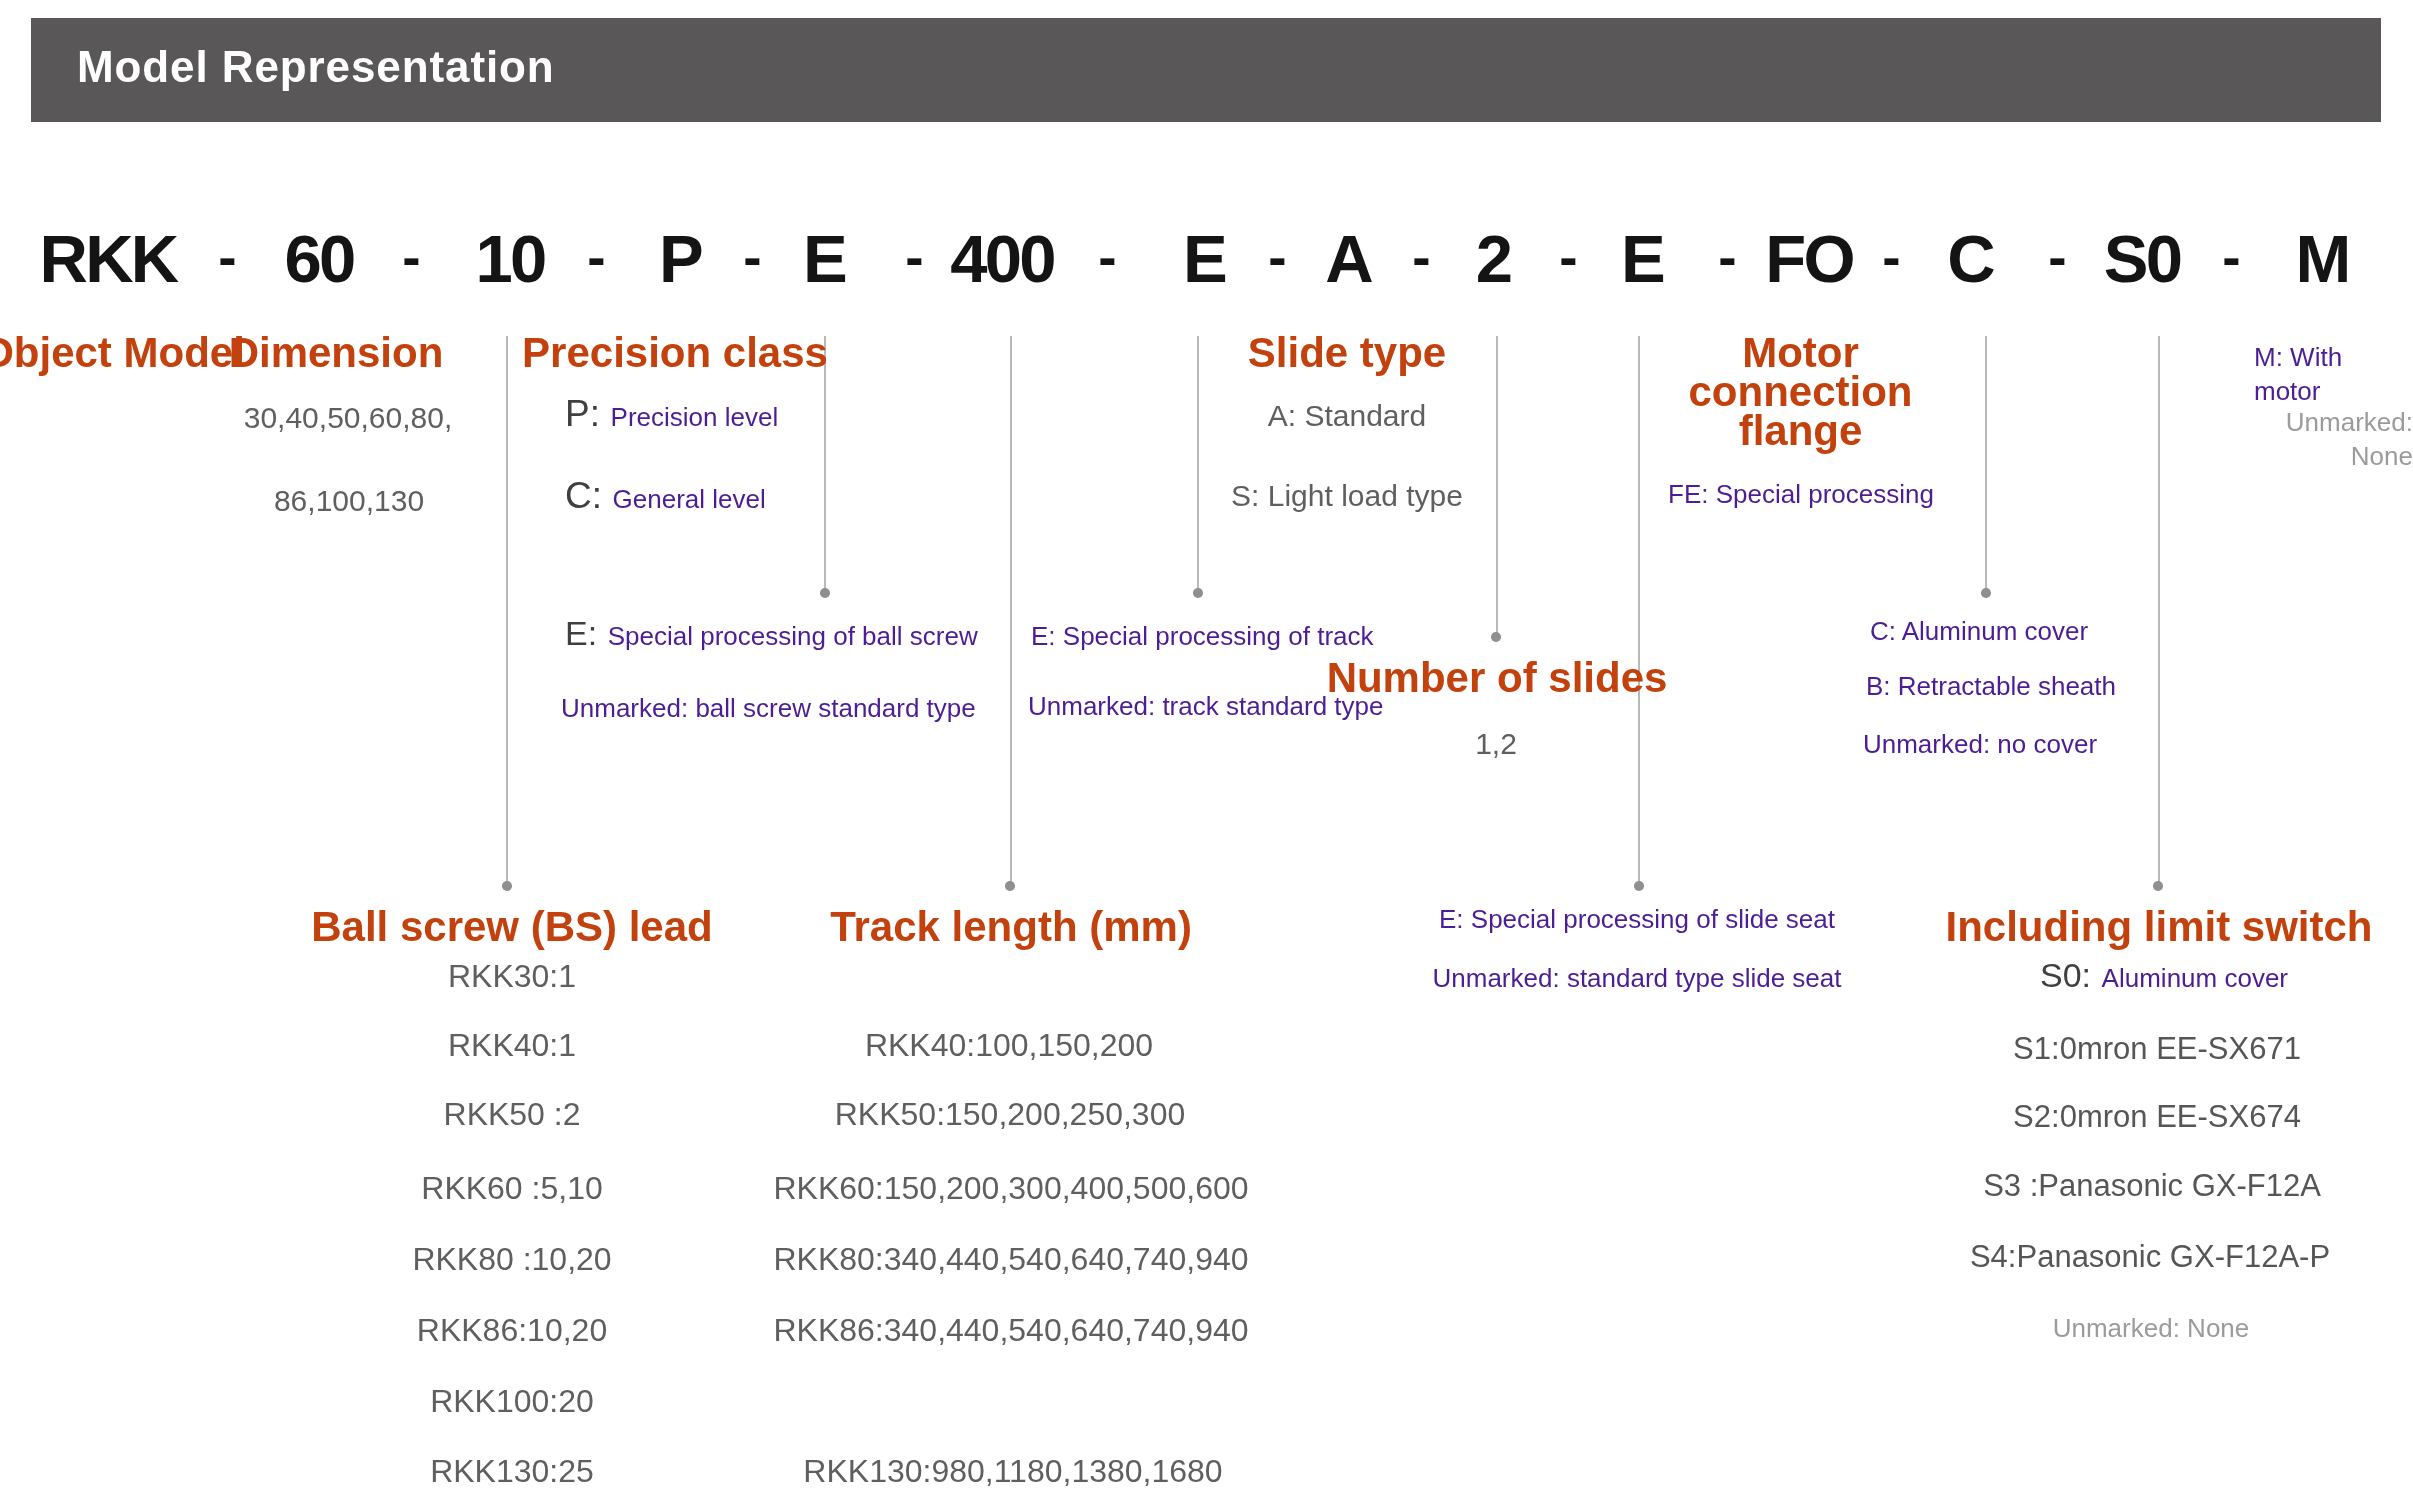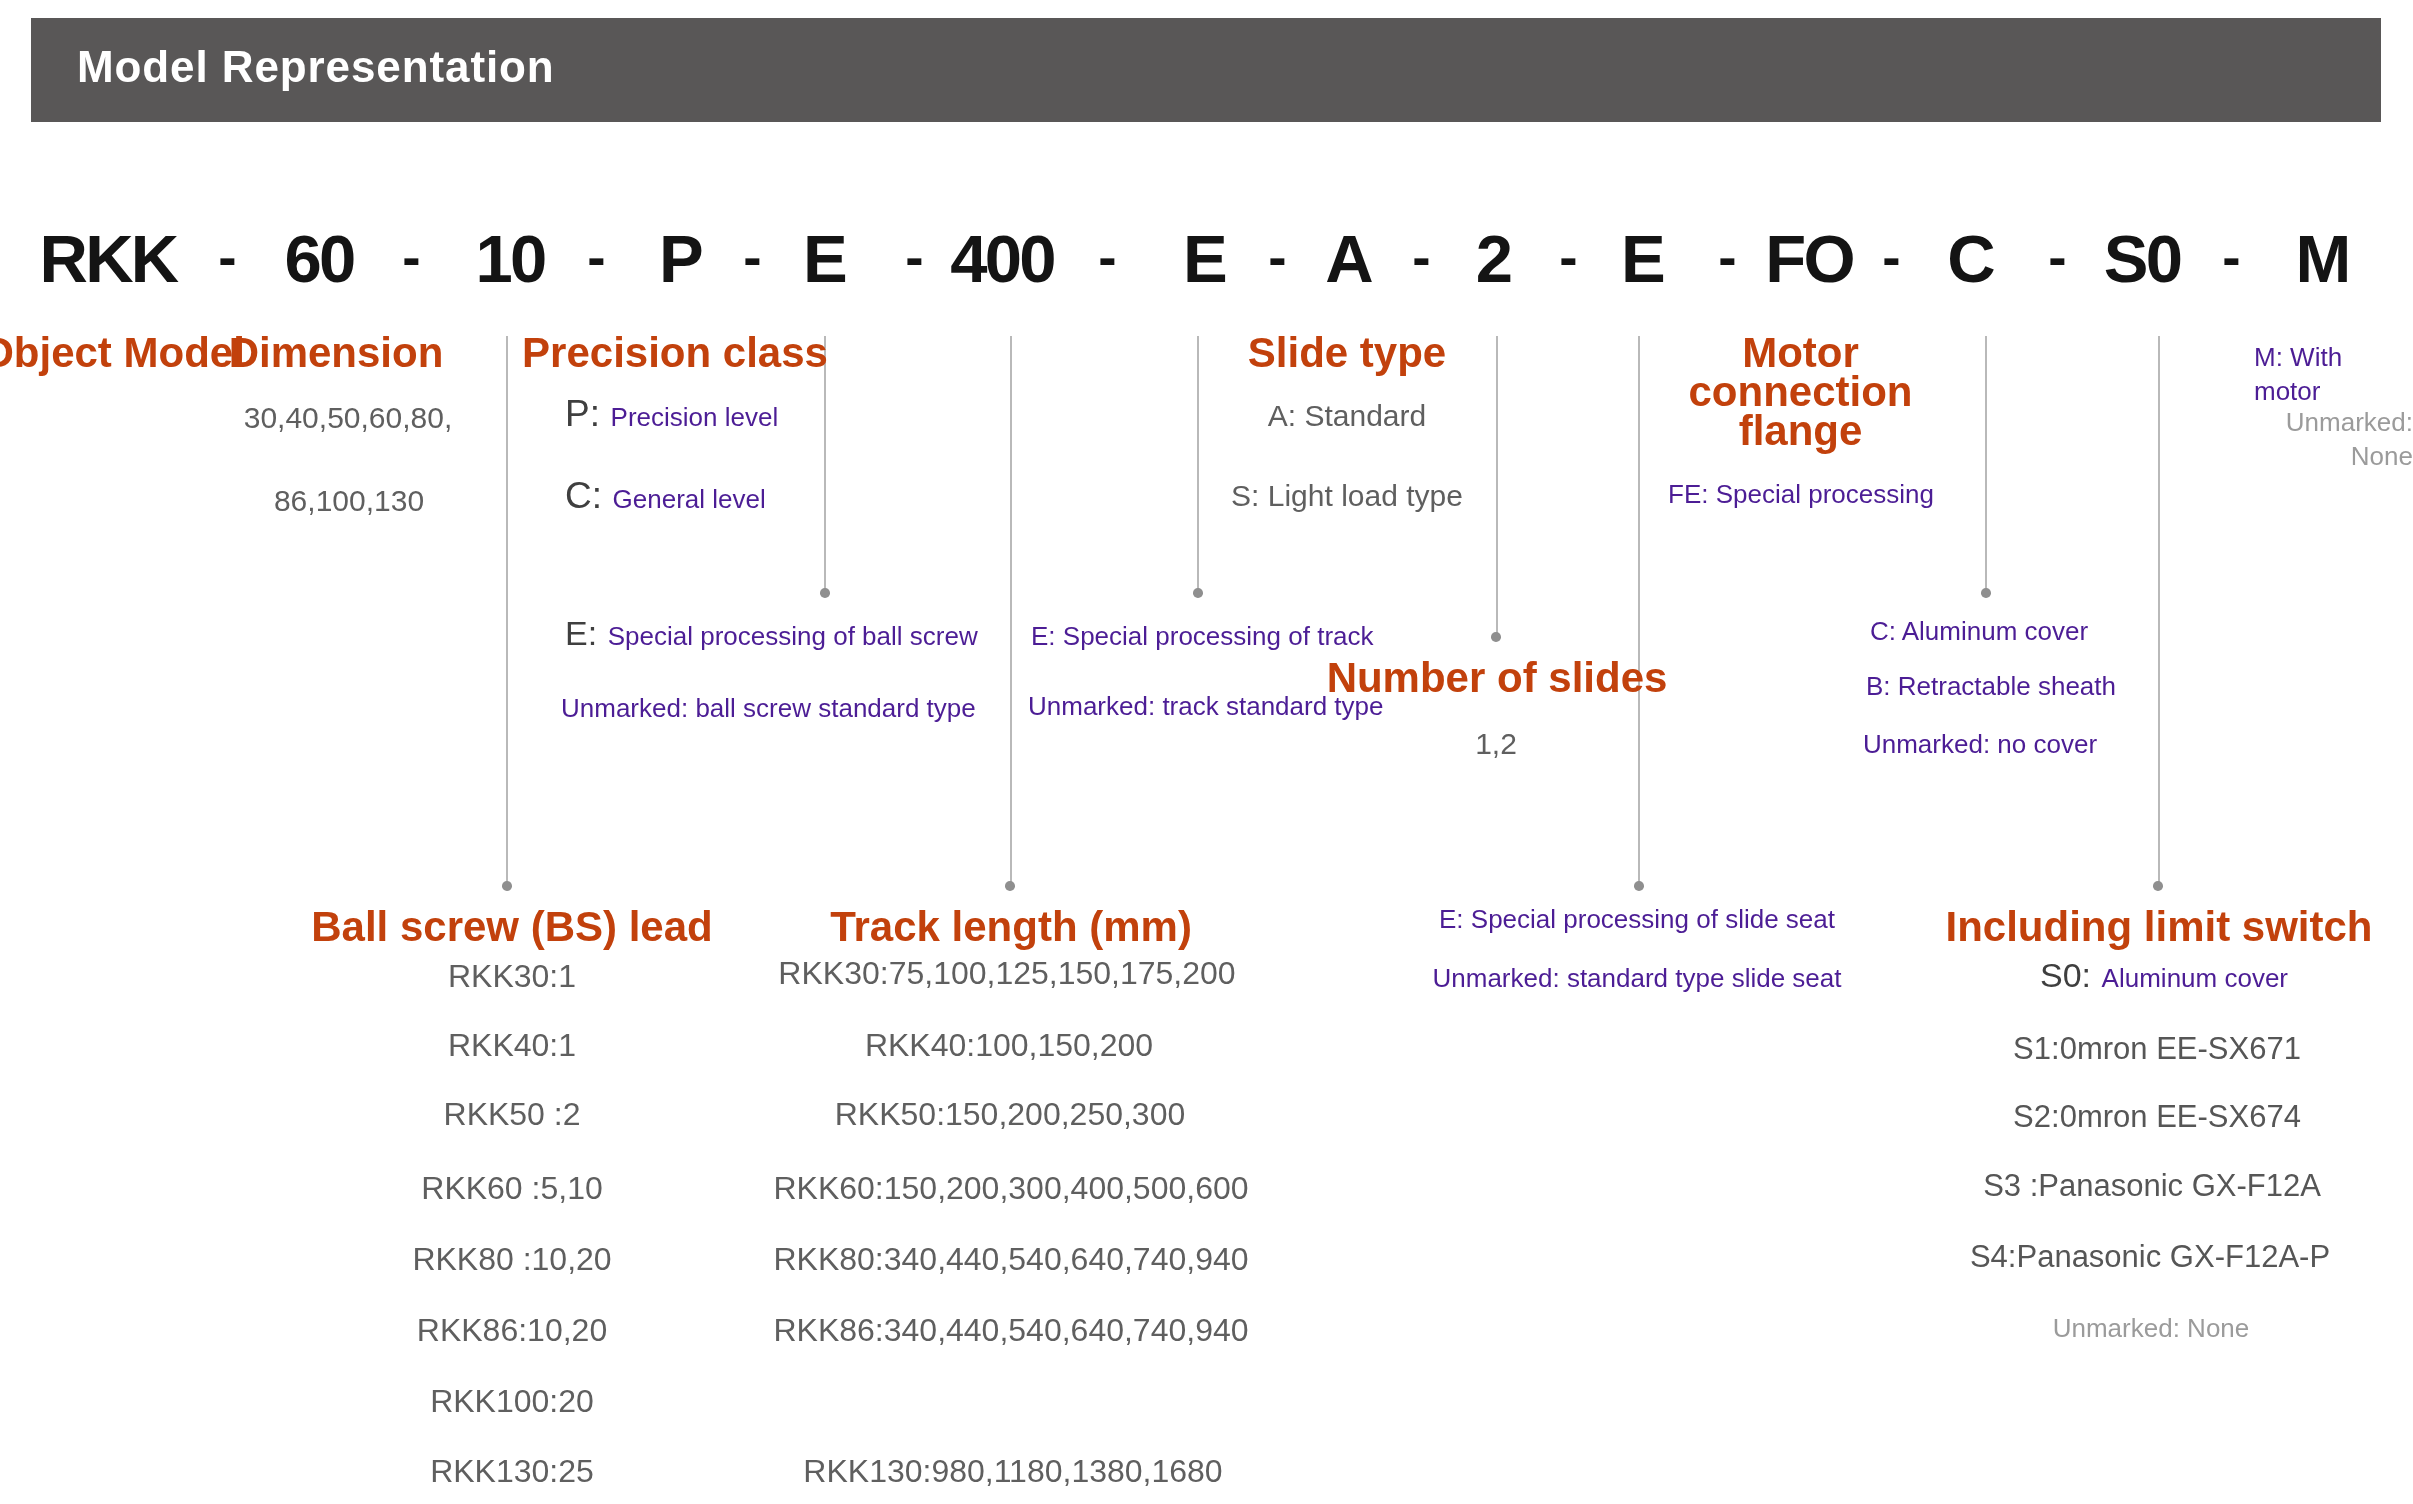--- a/index.html
+++ b/index.html
@@ -132,21 +132,20 @@
   <div class="abs list-item ctr" style="left:512px;top:957px">RKK30:1</div>
   <div class="abs list-item ctr" style="left:512px;top:1026px">RKK40:1</div>
   <div class="abs list-item ctr" style="left:512px;top:1095px">RKK50 :2</div>
   <div class="abs list-item ctr" style="left:512px;top:1169px">RKK60 :5,10</div>
   <div class="abs list-item ctr" style="left:512px;top:1240px">RKK80 :10,20</div>
   <div class="abs list-item ctr" style="left:512px;top:1311px">RKK86:10,20</div>
   <div class="abs list-item ctr" style="left:512px;top:1382px">RKK100:20</div>
   <div class="abs list-item ctr" style="left:512px;top:1452px">RKK130:25</div>
 
   <div class="abs h-blue ctr" style="left:1011px;top:907px">Track length (mm)</div>
-  <div class="abs list-item ctr" style="left:1007px;top:954px">RKK30:75,100,125,150,175,200</div>
   <div class="abs list-item ctr" style="left:1009px;top:1026px">RKK40:100,150,200</div>
   <div class="abs list-item ctr" style="left:1010px;top:1095px">RKK50:150,200,250,300</div>
   <div class="abs list-item ctr" style="left:1011px;top:1169px">RKK60:150,200,300,400,500,600</div>
   <div class="abs list-item ctr" style="left:1011px;top:1240px">RKK80:340,440,540,640,740,940</div>
   <div class="abs list-item ctr" style="left:1011px;top:1311px">RKK86:340,440,540,640,740,940</div>
   <div class="abs list-item ctr" style="left:1013px;top:1452px">RKK130:980,1180,1380,1680</div>
 
   <div class="abs h-blue ctr" style="left:2159px;top:907px">Including limit switch</div>
   <div class="abs kv ctr" style="left:2164px;top:956px">
     <span class="key-sm">S0:</span>

